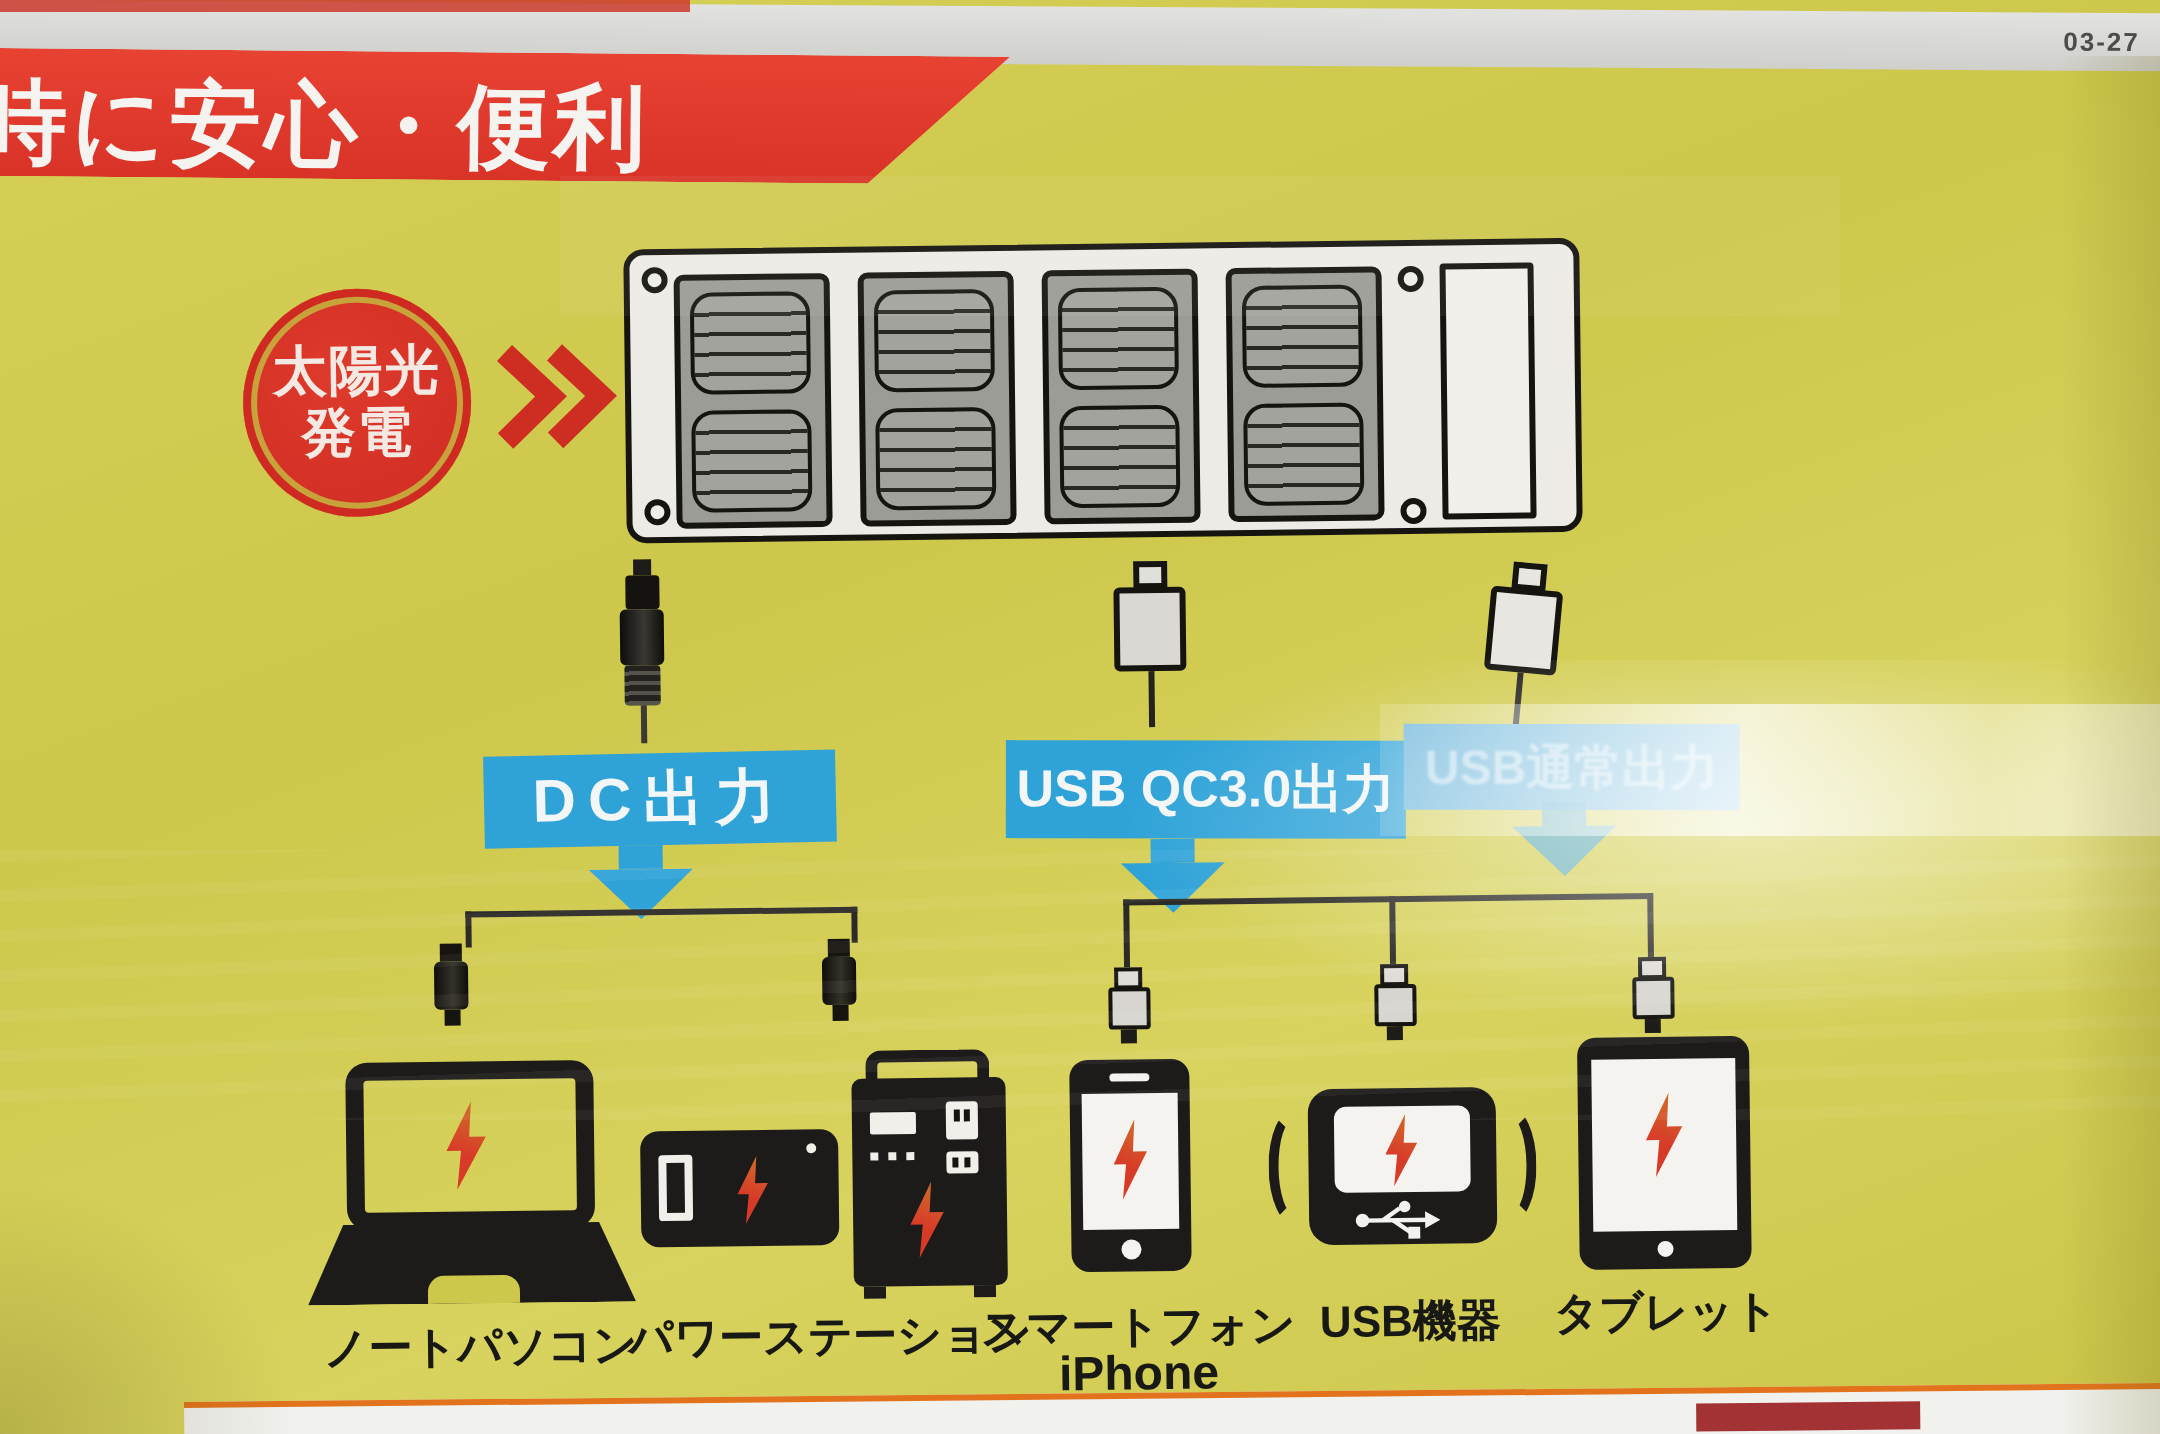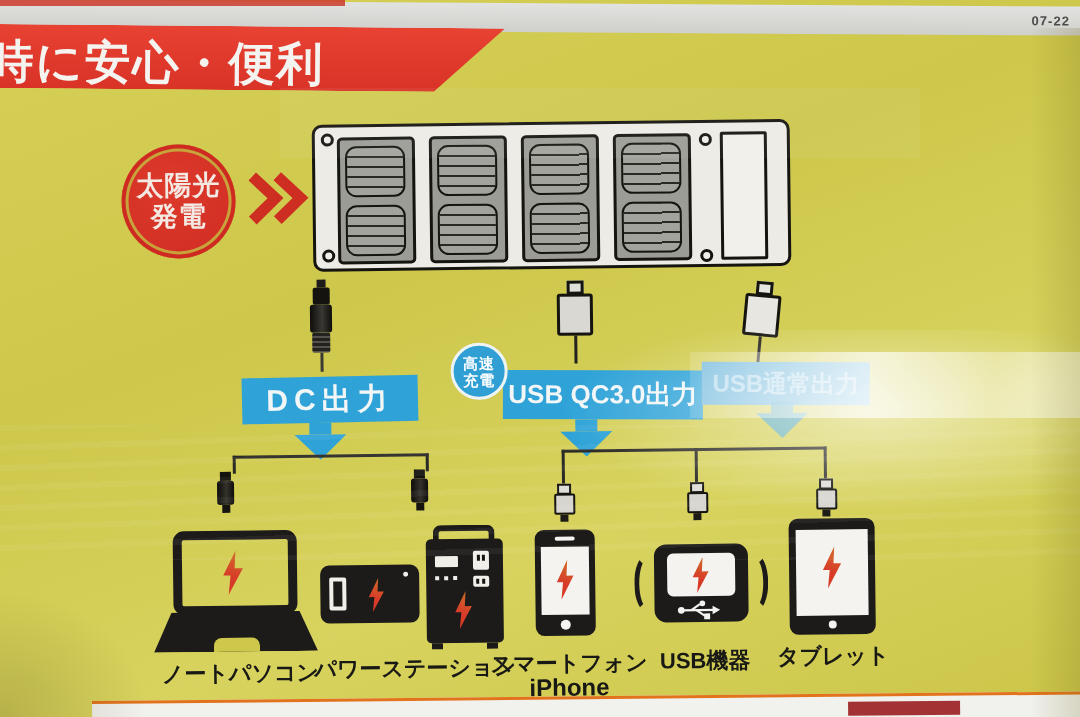--- a/index.html
+++ b/index.html
@@ -170,21 +170,21 @@
   .g-corner{left:0;top:590px;width:150px;height:127px;
     background:radial-gradient(ellipse at 0% 100%,rgba(70,60,10,.22),rgba(70,60,10,0) 70%);}
   .g-sheen{left:280px;top:88px;width:640px;height:70px;background:rgba(255,255,255,.06);}
 </style>
 </head>
 <body>
 
 <div class="stage">
 
   <div class="top-band">
-    <div class="page-code">07-22</div>
+    <div class="page-code">03-27</div>
   </div>
   <div class="red-sliver"></div>
 
   <div class="headline-banner">
     <div class="txt">時に安心・便利</div>
   </div>
 
   <div class="diagram">
 
     <div class="sun-badge">
@@ -233,24 +233,20 @@
         <div class="usb-stem"></div>
     </div>
     <div class="usb-plug p2" style="left:742px;top:284px;">
       <div class="usb-tip"></div>
         <div class="usb-body"></div>
         <div class="usb-stem"></div>
     </div>
 
     <div class="out-banner banner-dc">
       <span>DC出力</span>
-    </div>
-    <div class="fast-badge">
-      <div class="l">高速</div>
-      <div class="l">充電</div>
     </div>
     <div class="out-banner banner-qc">
       <span>USB QC3.0出力</span>
     </div>
     <div class="out-banner banner-std">
       <span class="washed">USB通常出力</span>
     </div>
 
     <div class="flow-arrow arrow-dc">
       <div class="stem"></div>

